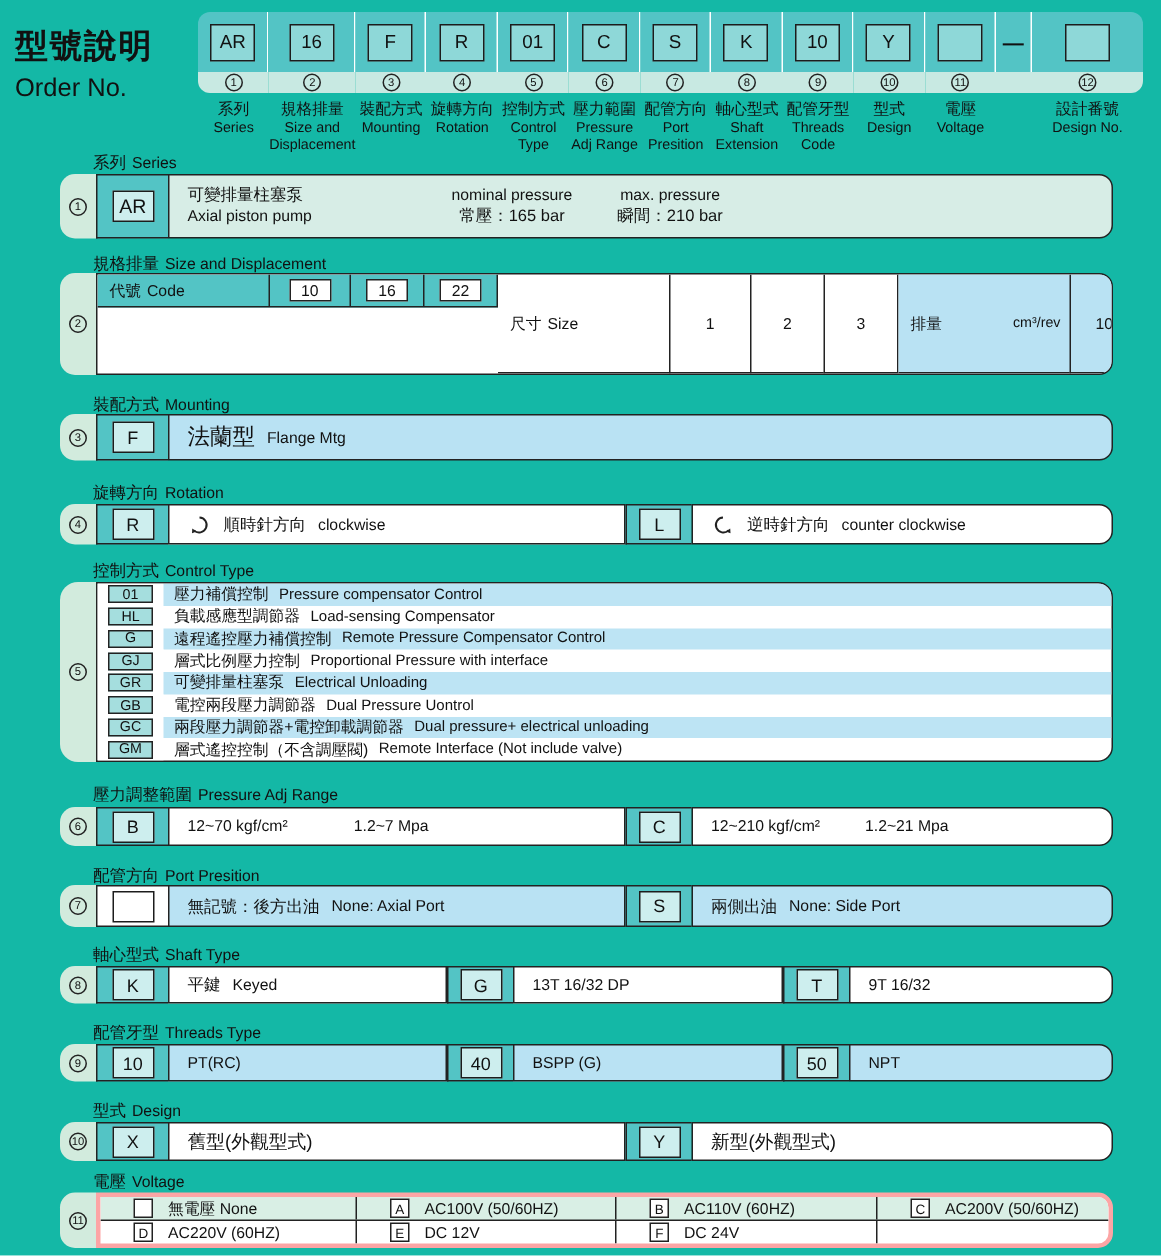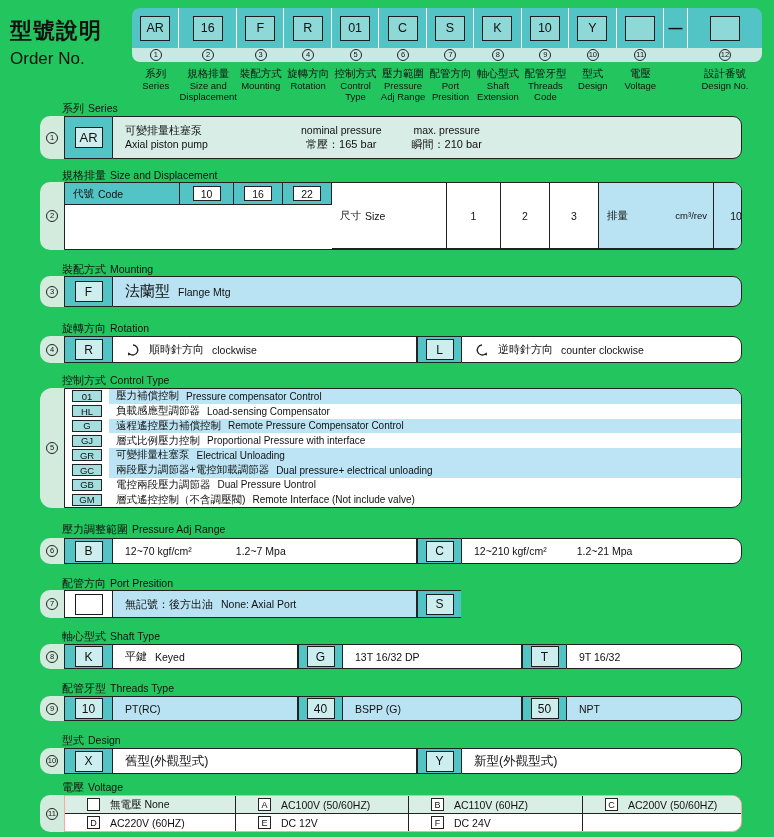--- a/index.html
+++ b/index.html
@@ -1,18 +1,18 @@
 <!DOCTYPE html>
 <html><head>
 <meta charset="utf-8">
 <style>
   * { margin:0; padding:0; box-sizing:border-box; }
   html,body { background:#fff; }
   body { font-family:"Liberation Sans","DejaVu Sans",sans-serif; color:#111; }
-  .page { position:relative; width:774px; height:837px; background:#22c55e; overflow:hidden; }
+  .page { position:relative; width:774px; height:837px; background:#14b8a6; overflow:hidden; }
 
   
   .title { position:absolute; left:10px; top:16px; }
   .title .zh { font-size:22px; font-weight:bold; letter-spacing:1px; }
   .title .en { font-size:17px; margin-top:3px; }
 
   
   .mc { position:absolute; left:132px; top:8px; width:630px; display:grid;
         grid-template-columns:repeat(11,1fr) 24px 74px; }
   .hcol { display:flex; flex-direction:column; }
@@ -95,21 +95,21 @@
   .ccode { width:44px; flex:none; background:#fff; display:flex; align-items:center; justify-content:center; }
   .cbox { width:30px; height:12px; background:#a5dede; border:1px solid #222; display:flex;
           align-items:center; justify-content:center; font-size:9.5px; }
   .ctext { flex:1; display:flex; align-items:center; gap:7px; padding-left:7px; }
   .ctext .zh { font-size:10.5px; white-space:nowrap; }
   .ctext .en { font-size:10px; white-space:nowrap; }
   .crow.blue .ctext { background:#bde4f4; }
 
   
   .volt { position:absolute; left:40px; top:795px; width:702px; height:37px; display:flex; }
-  .vbody { flex:1; display:flex; flex-direction:column; border:1px solid #fca5a5;
+  .vbody { flex:1; display:flex; flex-direction:column; border:3px solid #fca5a5;
            border-radius:0 10px 10px 0; overflow:hidden; background:#fff; }
   .vrow { flex:1; display:flex; align-items:stretch; }
   .vrow.first { background:#d9efe5; border-bottom:1px solid #222; }
   .vcell { display:flex; align-items:center; gap:10px; padding-left:22px; border-right:1px solid #222;
            font-size:10.5px; }
   .vc1 { width:171px; flex:none; }
   .vc2 { width:173px; flex:none; }
   .vc3 { width:174px; flex:none; }
   .vc4 { flex:1; border-right:none; }
   .vbox { width:13px; height:13px; flex:none; background:#fff; border:1px solid #222;
@@ -457,36 +457,36 @@
       </div>
       <div class="crow blue">
         <div class="ccode">
             <div class="cbox">GR</div>
           </div>
         <div class="ctext">
             <span class="zh">可變排量柱塞泵</span>
             <span class="en">Electrical Unloading</span>
           </div>
       </div>
+      <div class="crow">
+        <div class="ccode">
+            <div class="cbox">GB</div>
+          </div>
+        <div class="ctext">
+            <span class="zh">電控兩段壓力調節器</span>
+            <span class="en">Dual Pressure Uontrol</span>
+          </div>
+      </div>
       <div class="crow blue">
         <div class="ccode">
             <div class="cbox">GC</div>
           </div>
         <div class="ctext">
             <span class="zh">兩段壓力調節器+電控卸載調節器</span>
             <span class="en">Dual pressure+ electrical unloading</span>
-          </div>
-      </div>
-      <div class="crow">
-        <div class="ccode">
-            <div class="cbox">GB</div>
-          </div>
-        <div class="ctext">
-            <span class="zh">電控兩段壓力調節器</span>
-            <span class="en">Dual Pressure Uontrol</span>
           </div>
       </div>
       <div class="crow">
         <div class="ccode">
             <div class="cbox">GM</div>
           </div>
         <div class="ctext">
             <span class="zh">層式遙控控制（不含調壓閥)</span>
             <span class="en">Remote Interface (Not include valve)</span>
           </div>
@@ -527,20 +527,24 @@
     <div class="codecell" style="background:#fff;border-left:1px solid #222">
         <div class="codebox blank"></div>
       </div>
     <div class="content w1 bluebg">
       <span class="t-zh">無記號：後方出油</span>
       <span class="t-en">None: Axial Port</span>
     </div>
     <div class="codecell mid">
         <div class="codebox">S</div>
       </div>
+    <div class="content grow endcap bluebg">
+      <span class="t-zh">兩側出油</span>
+      <span class="t-en">None: Side Port</span>
+    </div>
   </div>
 
   <div class="shead" style="top:629px">
     <span class="zh">軸心型式</span><span class="en">Shaft Type</span>
   </div>
   <div class="row" style="top:644px;height:25px">
     <div class="cap">
         <span class="circ">8</span>
       </div>
     <div class="codecell">

